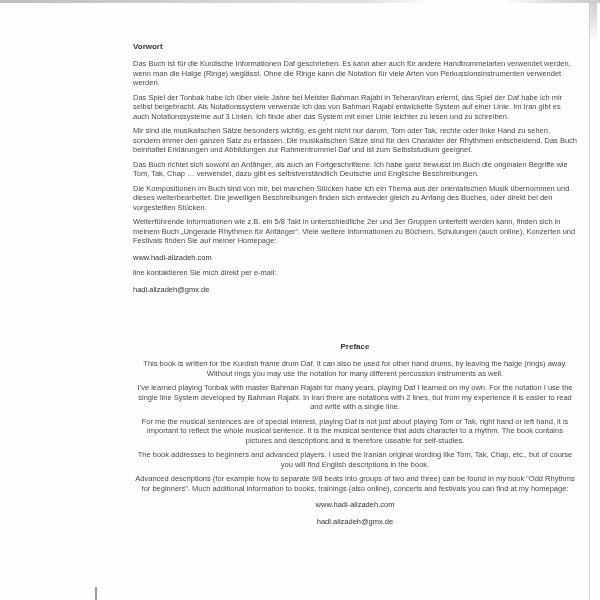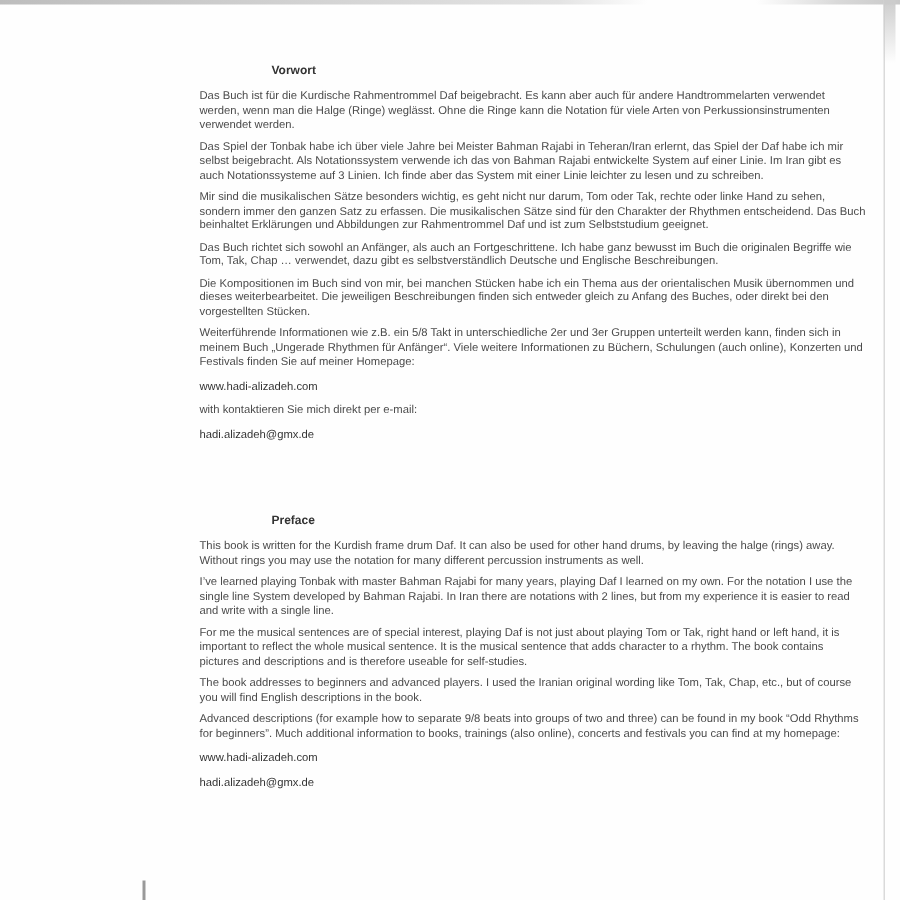--- a/index.html
+++ b/index.html
@@ -15,21 +15,20 @@
     inset: 0;
     background: #fefefe;
     padding: 42px 24px 0 133px;
   }
   .content { width: 444px; }
   .section-heading {
     font-size: 8px;
     font-weight: bold;
     color: #333333;
     margin-bottom: 8px;
-    margin-left: 48px;
   }
   .para {
     font-size: 7.5px;
     line-height: 9.5px;
     margin-bottom: 5px;
     color: #4a4a4a;
   }
   .bold-line {
     font-size: 7.5px;
     line-height: 9.5px;
@@ -42,21 +41,21 @@
     line-height: 9.5px;
     color: #4a4a4a;
     margin-bottom: 4px;
   }
   .closing-line {
     font-size: 7.5px;
     line-height: 9.5px;
     color: #4a4a4a;
     margin-top: 13px;
   }
-  .section-english { margin-top: 48px; }
+  .section-english { margin-top: 48px; text-align: center; }
   
   .edge-top {
     position: absolute; top: 0; left: 0; width: 600px; height: 3px;
     background: linear-gradient(to right,
       #bdbdbd 0%, #d6d6d6 40%, #e3e3e3 62%,
       rgba(230,230,230,0) 72%, rgba(230,230,230,0) 84%,
       #d9d9d9 93%, #c9c9c9 100%);
   }
   .edge-right {
     position: absolute; top: 0; right: 10px; width: 1px; height: 600px;
@@ -73,29 +72,29 @@
 </style>
 </head>
 <body>
 
 <div class="page">
   <div class="content">
 
     <section>
       <h2 class="section-heading">Vorwort</h2>
       <div>
-          <p class="para">Das Buch ist für die Kurdische Rahmentrommel Daf beigebracht. Es kann aber auch für andere Handtrommelarten verwendet werden, wenn man die Halge (Ringe) weglässt. Ohne die Ringe kann die Notation für viele Arten von Perkussionsinstrumenten verwendet werden.</p>
+          <p class="para">Das Buch ist für die Kurdische Informationen Daf geschrieben. Es kann aber auch für andere Handtrommelarten verwendet werden, wenn man die Halge (Ringe) weglässt. Ohne die Ringe kann die Notation für viele Arten von Perkussionsinstrumenten verwendet werden.</p>
           <p class="para">Das Spiel der Tonbak habe ich über viele Jahre bei Meister Bahman Rajabi in Teheran/Iran erlernt, das Spiel der Daf habe ich mir selbst beigebracht. Als Notationssystem verwende ich das von Bahman Rajabi entwickelte System auf einer Linie. Im Iran gibt es auch Notationssysteme auf 3 Linien. Ich finde aber das System mit einer Linie leichter zu lesen und zu schreiben.</p>
           <p class="para">Mir sind die musikalischen Sätze besonders wichtig, es geht nicht nur darum, Tom oder Tak, rechte oder linke Hand zu sehen, sondern immer den ganzen Satz zu erfassen. Die musikalischen Sätze sind für den Charakter der Rhythmen entscheidend. Das Buch beinhaltet Erklärungen und Abbildungen zur Rahmentrommel Daf und ist zum Selbststudium geeignet.</p>
           <p class="para">Das Buch richtet sich sowohl an Anfänger, als auch an Fortgeschrittene. Ich habe ganz bewusst im Buch die originalen Begriffe wie Tom, Tak, Chap … verwendet, dazu gibt es selbstverständlich Deutsche und Englische Beschreibungen.</p>
           <p class="para">Die Kompositionen im Buch sind von mir, bei manchen Stücken habe ich ein Thema aus der orientalischen Musik übernommen und dieses weiterbearbeitet. Die jeweiligen Beschreibungen finden sich entweder gleich zu Anfang des Buches, oder direkt bei den vorgestellten Stücken.</p>
           <p class="para">Weiterführende Informationen wie z.B. ein 5/8 Takt in unterschiedliche 2er und 3er Gruppen unterteilt werden kann, finden sich in meinem Buch „Ungerade Rhythmen für Anfänger“. Viele weitere Informationen zu Büchern, Schulungen (auch online), Konzerten und Festivals finden Sie auf meiner Homepage:</p>
         </div>
       <p class="bold-line">www.hadi-alizadeh.com</p>
-      <p class="contact-line">with kontaktieren Sie mich direkt per e-mail:</p>
+      <p class="contact-line">line kontaktieren Sie mich direkt per e-mail:</p>
       <p class="bold-line">hadi.alizadeh@gmx.de</p>
     </section>
 
     <section class="section-english">
       <h2 class="section-heading">Preface</h2>
       <div>
           <p class="para">This book is written for the Kurdish frame drum Daf. It can also be used for other hand drums, by leaving the halge (rings) away. Without rings you may use the notation for many different percussion instruments as well.</p>
           <p class="para">I’ve learned playing Tonbak with master Bahman Rajabi for many years, playing Daf I learned on my own. For the notation I use the single line System developed by Bahman Rajabi. In Iran there are notations with 2 lines, but from my experience it is easier to read and write with a single line.</p>
           <p class="para">For me the musical sentences are of special interest, playing Daf is not just about playing Tom or Tak, right hand or left hand, it is important to reflect the whole musical sentence. It is the musical sentence that adds character to a rhythm. The book contains pictures and descriptions and is therefore useable for self-studies.</p>
           <p class="para">The book addresses to beginners and advanced players. I used the Iranian original wording like Tom, Tak, Chap, etc., but of course you will find English descriptions in the book.</p>

